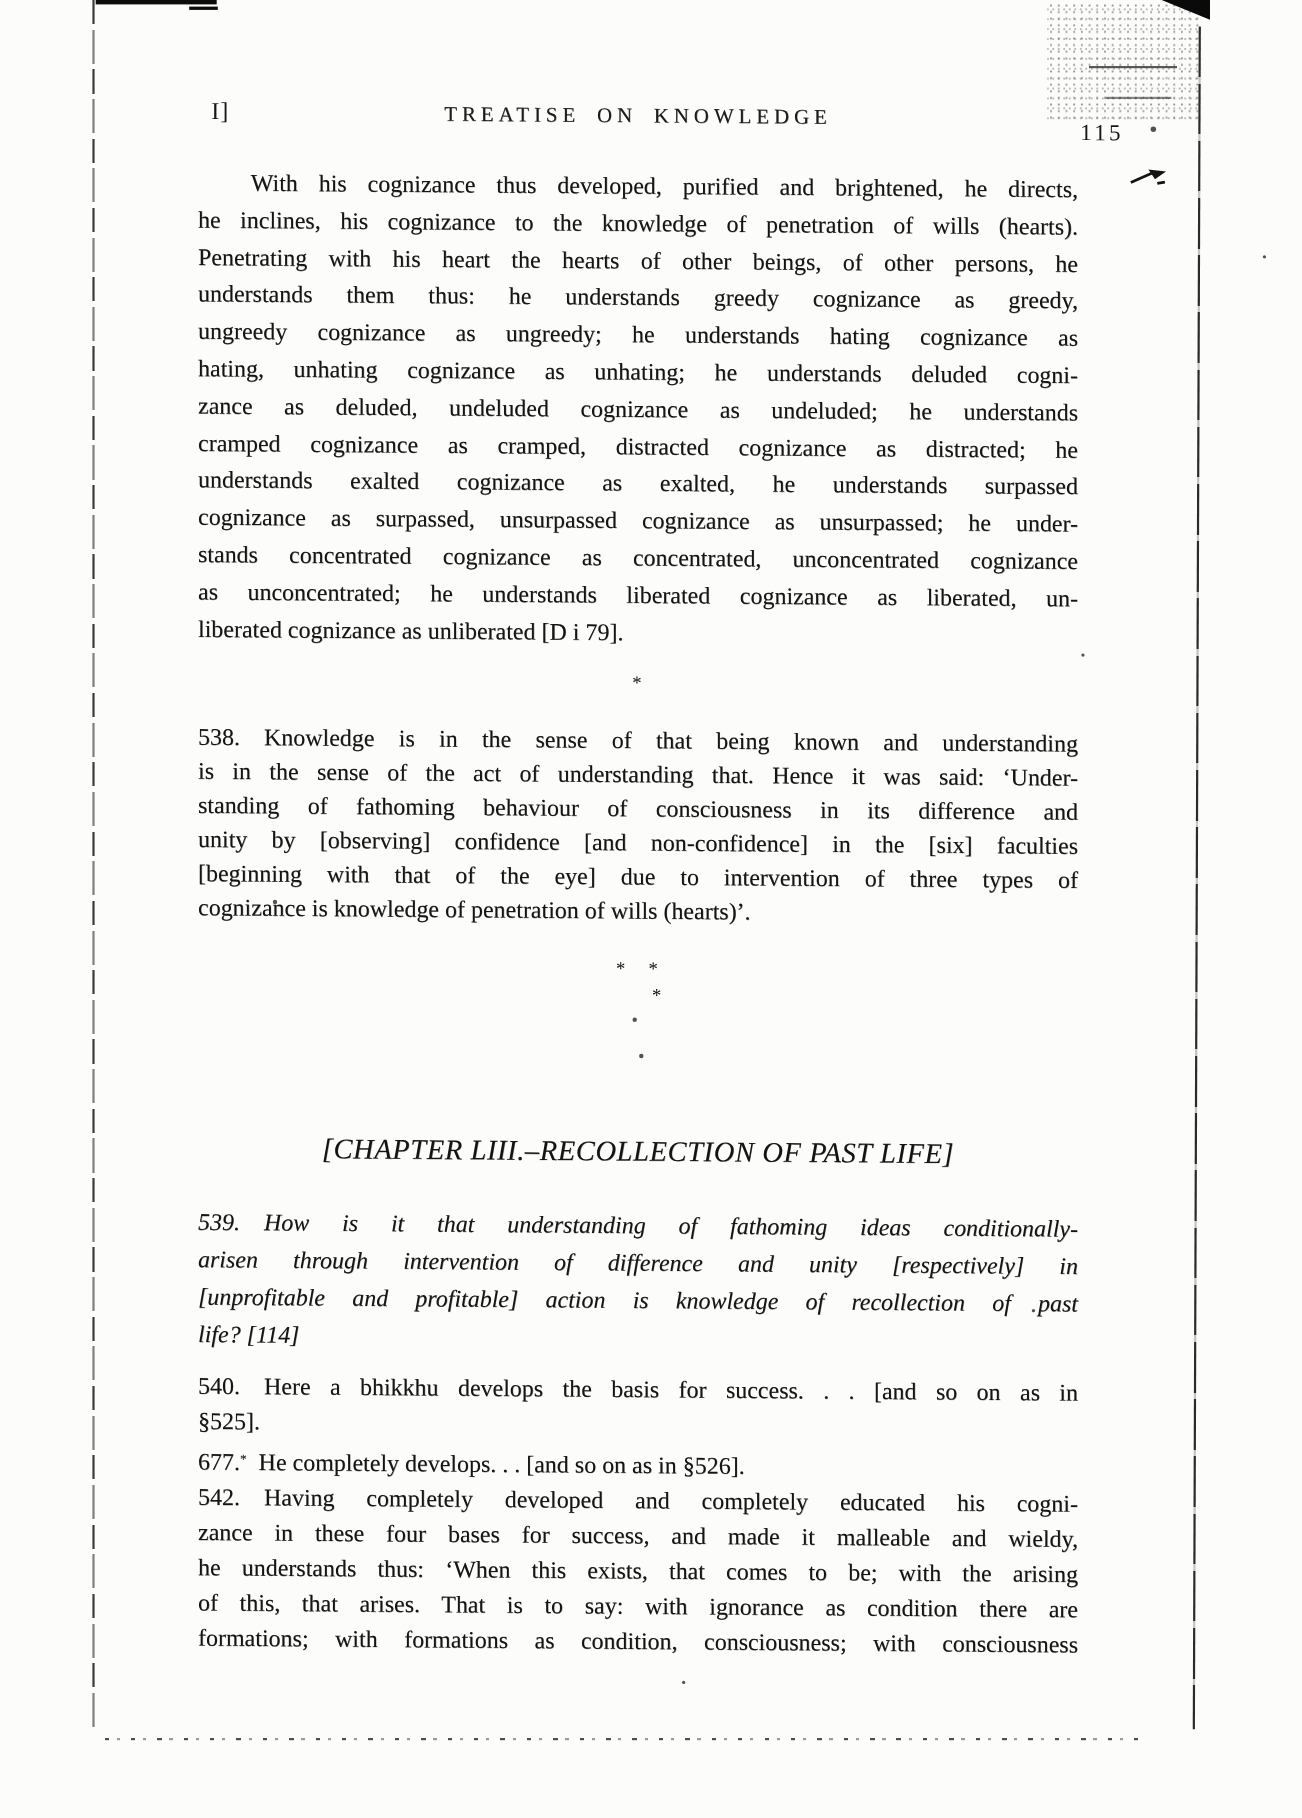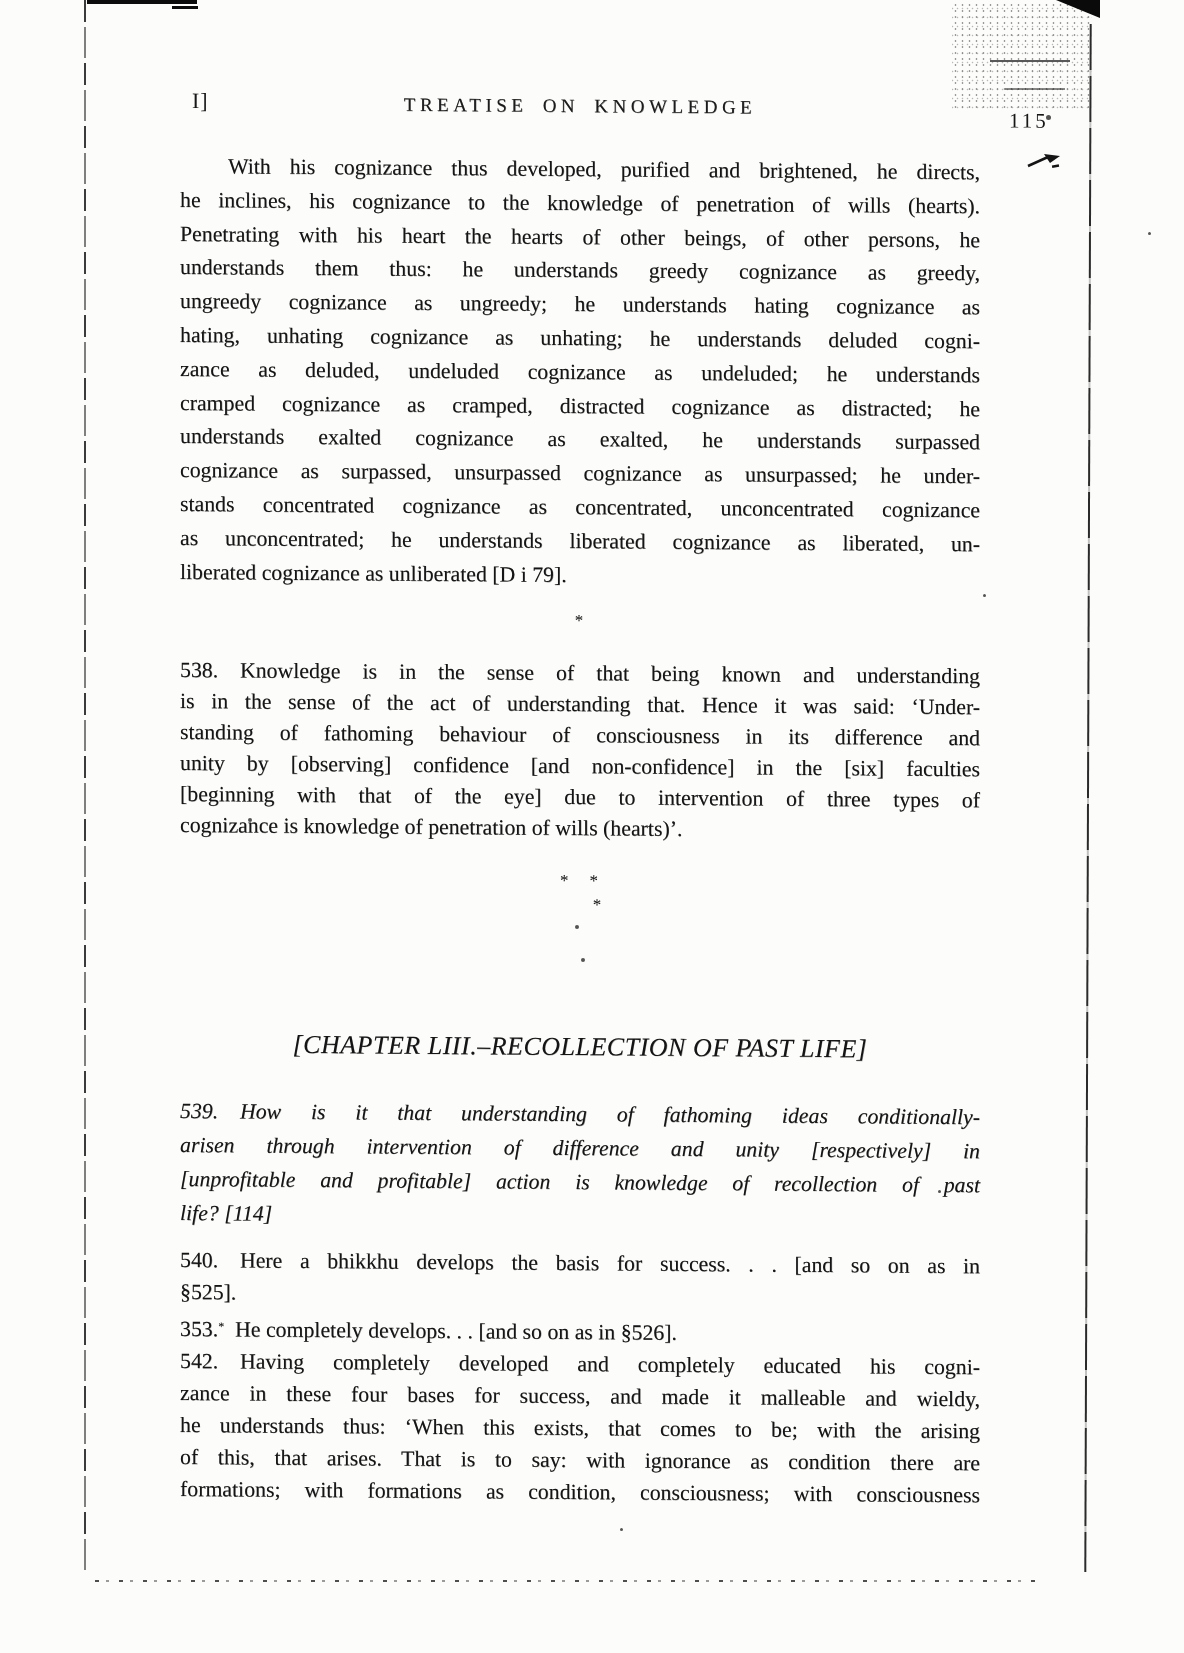--- a/index.html
+++ b/index.html
@@ -50,21 +50,21 @@
   .textcol{
     position:absolute; left:180px; top:86px; width:800px; height:1500px;
     transform:skewY(.45deg); transform-origin:0 0;
   }
   .hdr-marker{position:absolute; left:12px; top:2px; font-size:22px; letter-spacing:1px;}
   .hdr-title{
     position:absolute; left:0; top:6px; width:100%; text-align:center;
     font-size:19px; letter-spacing:4.5px; word-spacing:6px; color:#1c1c1c;
     text-shadow:.4px .4px 0 rgba(20,20,20,.5);
   }
-  .hdr-page{position:absolute; left:802px; top:16px; font-size:21px; letter-spacing:3px;margin-left:27px;}
+  .hdr-page{position:absolute; left:802px; top:16px; font-size:21px; letter-spacing:3px;}
   .block{position:absolute; left:0; width:800px;}
   .ln{
     height:33.8px; line-height:33.8px; font-size:21.8px;
     white-space:nowrap; text-align:left; color:#151515;
     text-shadow:.35px .35px 0 rgba(25,25,25,.45);
   }
   .j{text-align:justify; text-align-last:justify;}
   .indent{padding-left:48px;}
   .lh31 .ln{height:31px; line-height:31px;}
   .lh315 .ln{height:31.5px; line-height:31.5px;}
@@ -153,21 +153,21 @@
       <div class="ln j">[unprofitable and profitable] action is knowledge of recollection of past</div>
       <div class="ln">life? [114]</div>
     </div>
 
     <div class="block lh315" style="top:1159px;">
       <div class="ln j">540. Here a bhikkhu develops the basis for success. . . [and so on as in</div>
       <div class="ln">§525].</div>
     </div>
 
     <div class="block" style="top:1224px;">
-      <div class="ln"><span>353.</span><sup class="fn">*</sup><span> He completely develops. . . [and so on as in §526].</span></div>
+      <div class="ln"><span>677.</span><sup class="fn">*</sup><span> He completely develops. . . [and so on as in §526].</span></div>
     </div>
 
     <div class="block lh32" style="top:1259px;">
       <div class="ln j">542. Having completely developed and completely educated his cogni-</div>
       <div class="ln j">zance in these four bases for success, and made it malleable and wieldy,</div>
       <div class="ln j">he understands thus: ‘When this exists, that comes to be; with the arising</div>
       <div class="ln j">of this, that arises. That is to say: with ignorance as condition there are</div>
       <div class="ln j">formations; with formations as condition, consciousness; with consciousness</div>
     </div>
 

